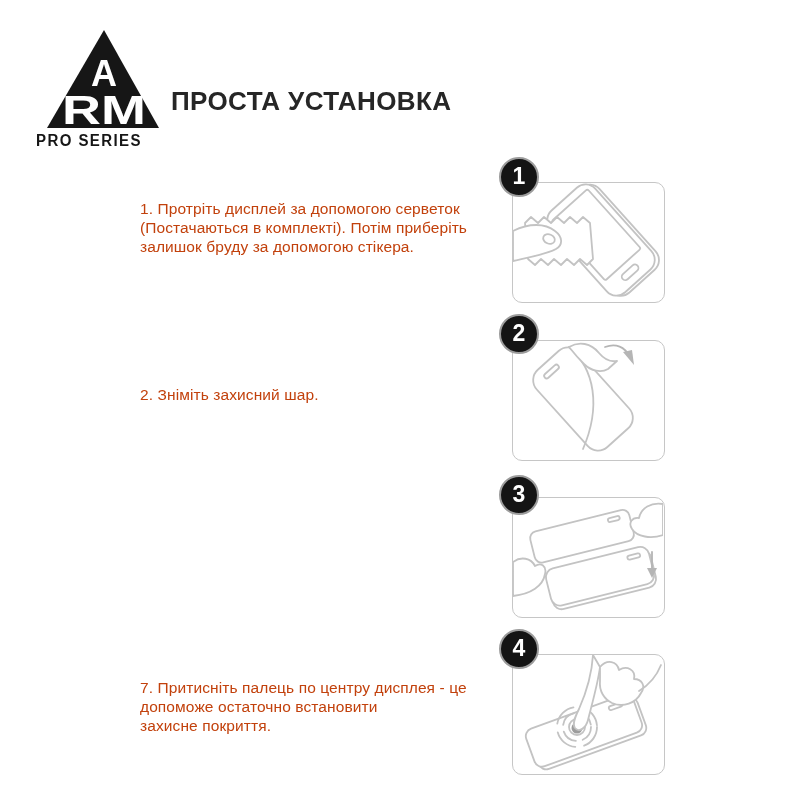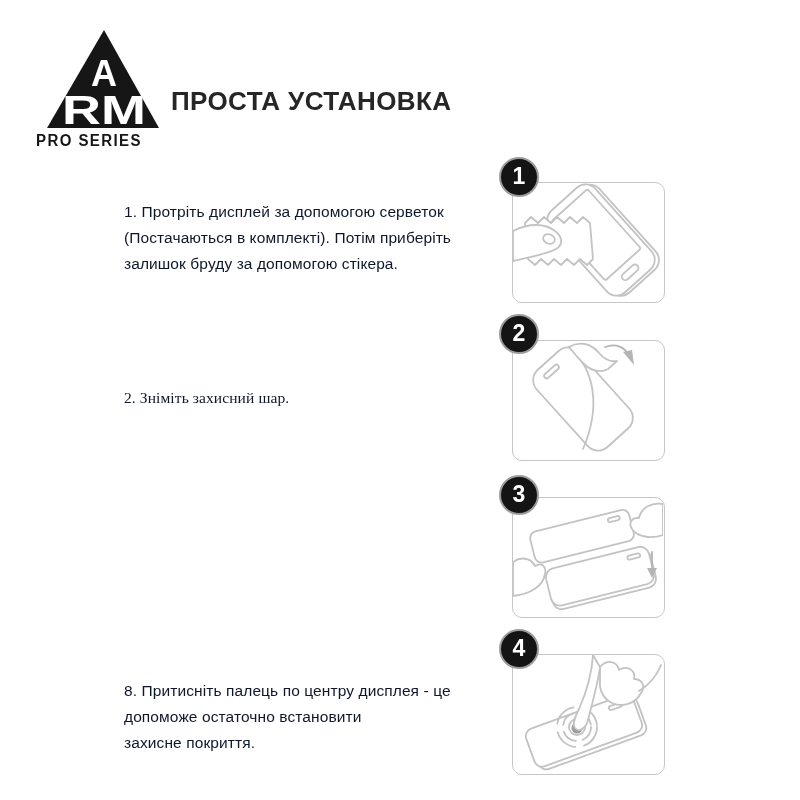--- a/index.html
+++ b/index.html
@@ -8,26 +8,26 @@
 
   .logo { position:absolute; left:35px; top:26px; width:135px; height:125px; }
   .logo svg { overflow:visible; }
 
   .page-title {
     position:absolute; left:171px; top:86px;
     font-size:26px; font-weight:800; letter-spacing:.4px; color:#262626;
   }
 
   .step-text {
-    position:absolute; left:124px; width:365px;
-    font-size:15.5px; line-height:26px; color:#0f172a;
+    position:absolute; left:140px; width:365px;
+    font-size:15.5px; line-height:19px; color:#c2410c;
     white-space:pre-line; letter-spacing:.1px;
   }
   .t1 { top:199px; }
-  .t2 { top:385px;font-family:Liberation Serif, serif; }
+  .t2 { top:385px; }
   .t3 { top:518px; }
   .t4 { top:678px; }
 
   .illus-box {
     position:absolute; left:512px; width:153px; height:121px;
     border:1.5px solid #c6c6c6; border-radius:10px; background:#fff;
   }
   .b1 { top:182px; } .b2 { top:340px; } .b3 { top:497px; } .b4 { top:654px; }
   .illus-box svg { position:absolute; left:0; top:0; width:150px; height:118px; }
 
@@ -52,21 +52,21 @@
       <text x="1" y="120" font-family="Liberation Sans, sans-serif" font-size="16" font-weight="700" fill="#161616" letter-spacing="1.5" textLength="106" lengthAdjust="spacingAndGlyphs">PRO SERIES</text>
     </svg>
   </div>
 
   <div class="page-title">ПРОСТА УСТАНОВКА</div>
 
   <div class="step-text t1">1. Протріть дисплей за допомогою серветок
 (Постачаються в комплекті). Потім приберіть
 залишок бруду за допомогою стікера.</div>
   <div class="step-text t2">2. Зніміть захисний шар.</div>
-  <div class="step-text t4">8. Притисніть палець по центру дисплея - це
+  <div class="step-text t4">7. Притисніть палець по центру дисплея - це
 допоможе остаточно встановити
 захисне покриття.</div>
 
   <div class="badge n1">
       <span>1</span>
     </div>
   <div class="badge n2">
       <span>2</span>
     </div>
   <div class="badge n3">

